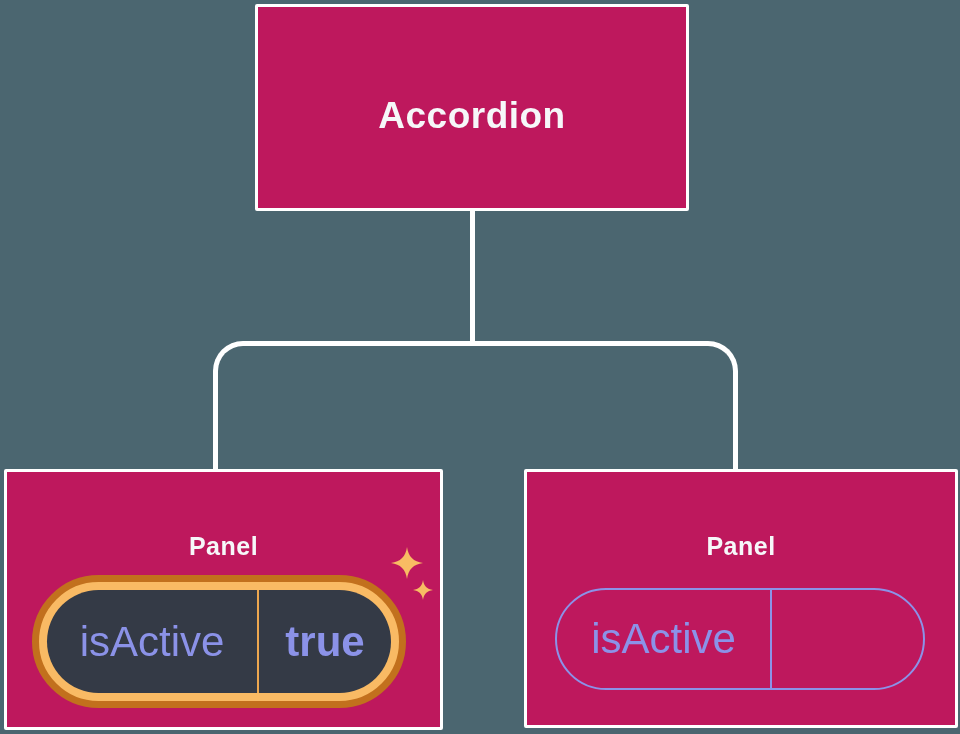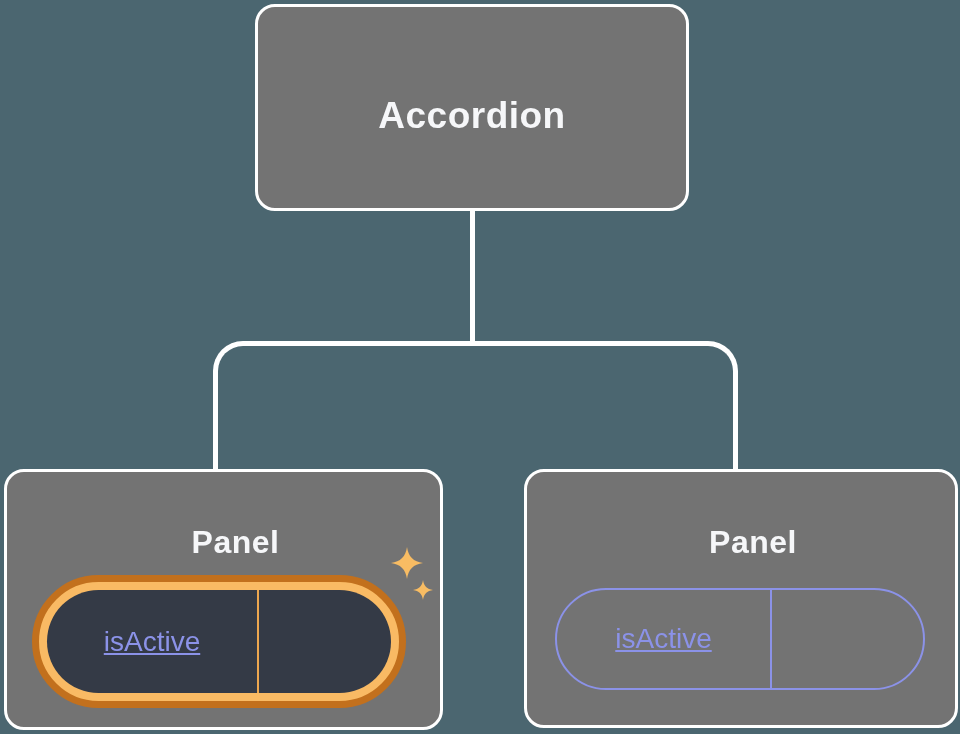--- a/index.html
+++ b/index.html
@@ -5,38 +5,38 @@
   html, body { margin: 0; padding: 0; }
   body {
     width: 960px; height: 734px;
     position: relative;
     background: #4B6670;
     font-family: "Liberation Sans", sans-serif;
     overflow: hidden;
   }
   .node {
     position: absolute;
-    background: #737373;
+    background: #be185d;
     border: 3px solid #FFFFFF;
-    border-radius: 20px;
+    border-radius: 2px;
     box-sizing: border-box;
   }
   #accordion-node { left: 255px; top: 4px; width: 434px; height: 207px; }
   #panel-left     { left: 4px;   top: 469px; width: 439px; height: 261px; }
   #panel-right    { left: 524px; top: 469px; width: 434px; height: 259px; }
 
   .node-label {
     position: absolute; left: 0; width: 100%;
     text-align: center;
     color: #F6F7F9;
     font-weight: bold;
     letter-spacing: 0.5px;
   }
   #accordion-label { top: 88px; font-size: 37px; }
-  .panel-title { top: 52px; font-size: 32px; padding-left: 12px; }
+  .panel-title { top: 60px; font-size: 25px; }
 
   
   .connector-line { position: absolute; background: #FFFFFF; }
   #stem-root { left: 470px; top: 209px; width: 5px; height: 137px; }
   #bracket {
     position: absolute;
     left: 213px; top: 341px; width: 525px; height: 128px;
     border: 5px solid #FFFFFF; border-bottom: none;
     border-radius: 30px 30px 0 0;
     box-sizing: border-box;
@@ -57,22 +57,21 @@
     flex: 1;
     background: #343A46;
     border-radius: 52px;
     display: flex;
     align-items: stretch;
     overflow: hidden;
   }
   .pill-cell {
     display: flex; align-items: center; justify-content: center;
     color: #8B92E8;
-    font-size: 28px;
-    text-decoration: underline;
+    font-size: 42px;
   }
   #pill-active .cell-key   { width: 210px; }
   #pill-active .cell-value { flex: 1; font-weight: bold; }
   #pill-active .pill-divider { width: 2px; background: #EDA74F; }
 
   
   #pill-inactive {
     position: absolute;
     left: 555px; top: 588px; width: 370px; height: 102px;
     border: 2px solid #8B92E8;
@@ -103,20 +102,21 @@
 <div id="bracket"></div>
 
 <div class="node" id="panel-left">
   <div class="node-label panel-title">Panel</div>
 </div>
 
 <div id="pill-active">
   <div class="pill-inner">
     <div class="pill-cell cell-key">isActive</div>
     <div class="pill-divider"></div>
+    <div class="pill-cell cell-value">true</div>
   </div>
 </div>
 
 <div class="sparkle" id="sparkle-large">
   <svg viewBox="0 0 24 24" xmlns="http://www.w3.org/2000/svg">
     <path d="M12 0 C12.9 7.1 16.9 11.1 24 12 C16.9 12.9 12.9 16.9 12 24 C11.1 16.9 7.1 12.9 0 12 C7.1 11.1 11.1 7.1 12 0 Z" fill="#F8BC63"></path>
   </svg>
 </div>
 <div class="sparkle" id="sparkle-small">
   <svg viewBox="0 0 24 24" xmlns="http://www.w3.org/2000/svg">

